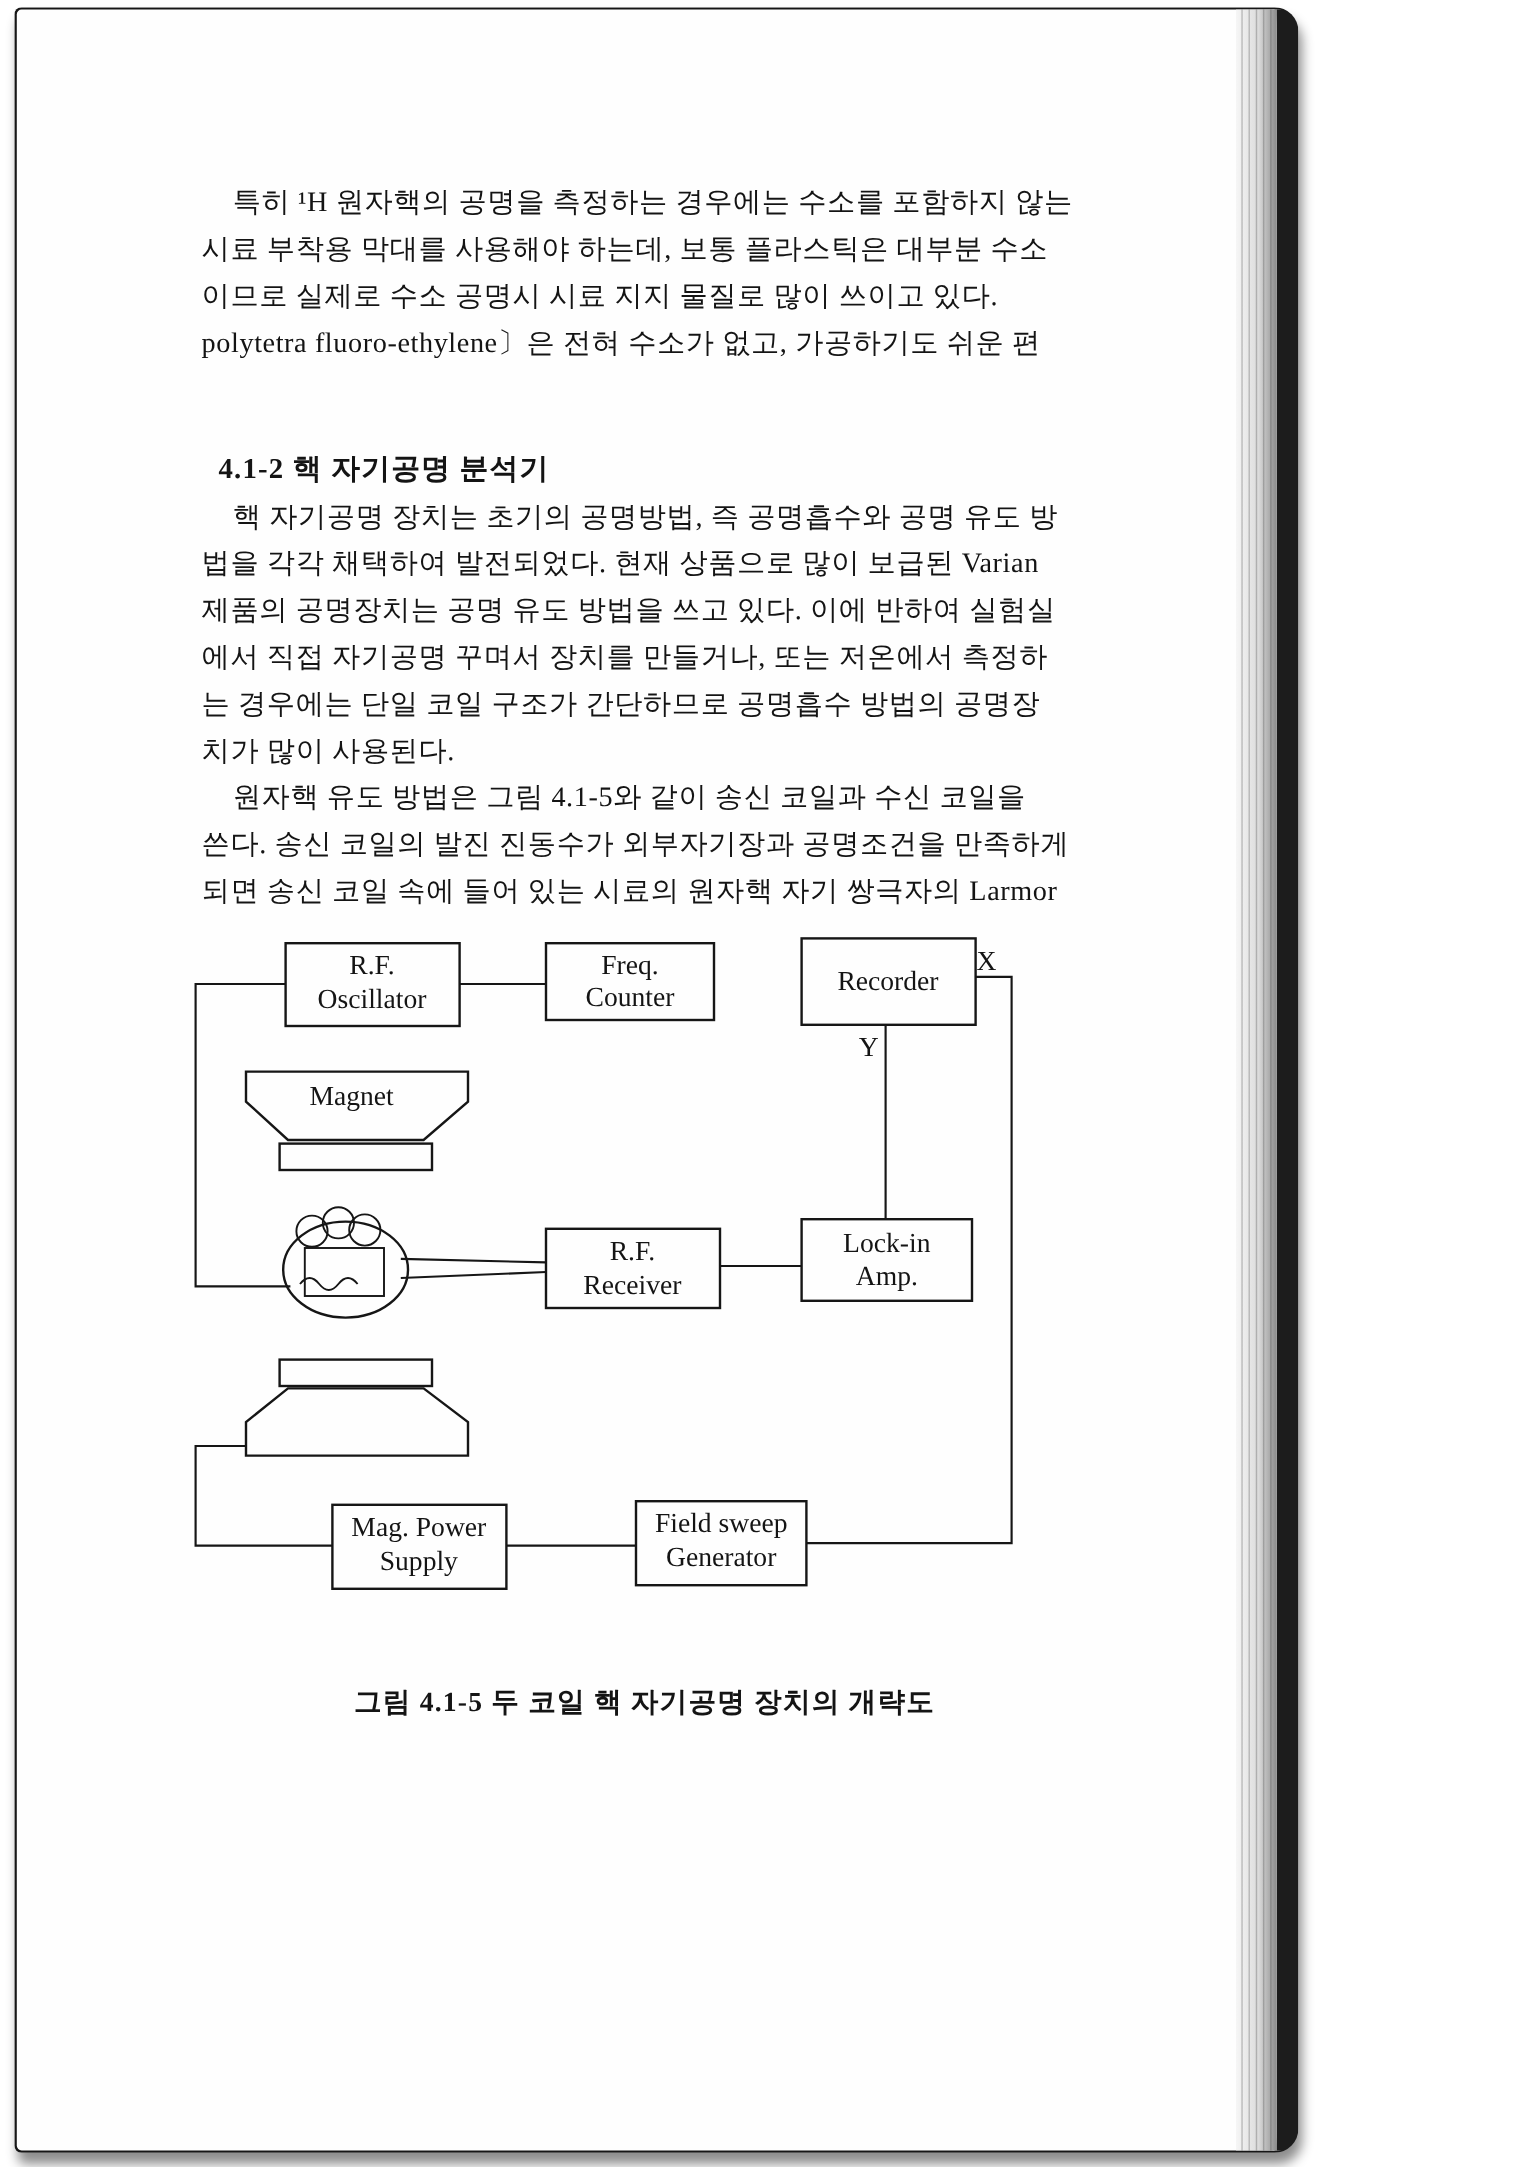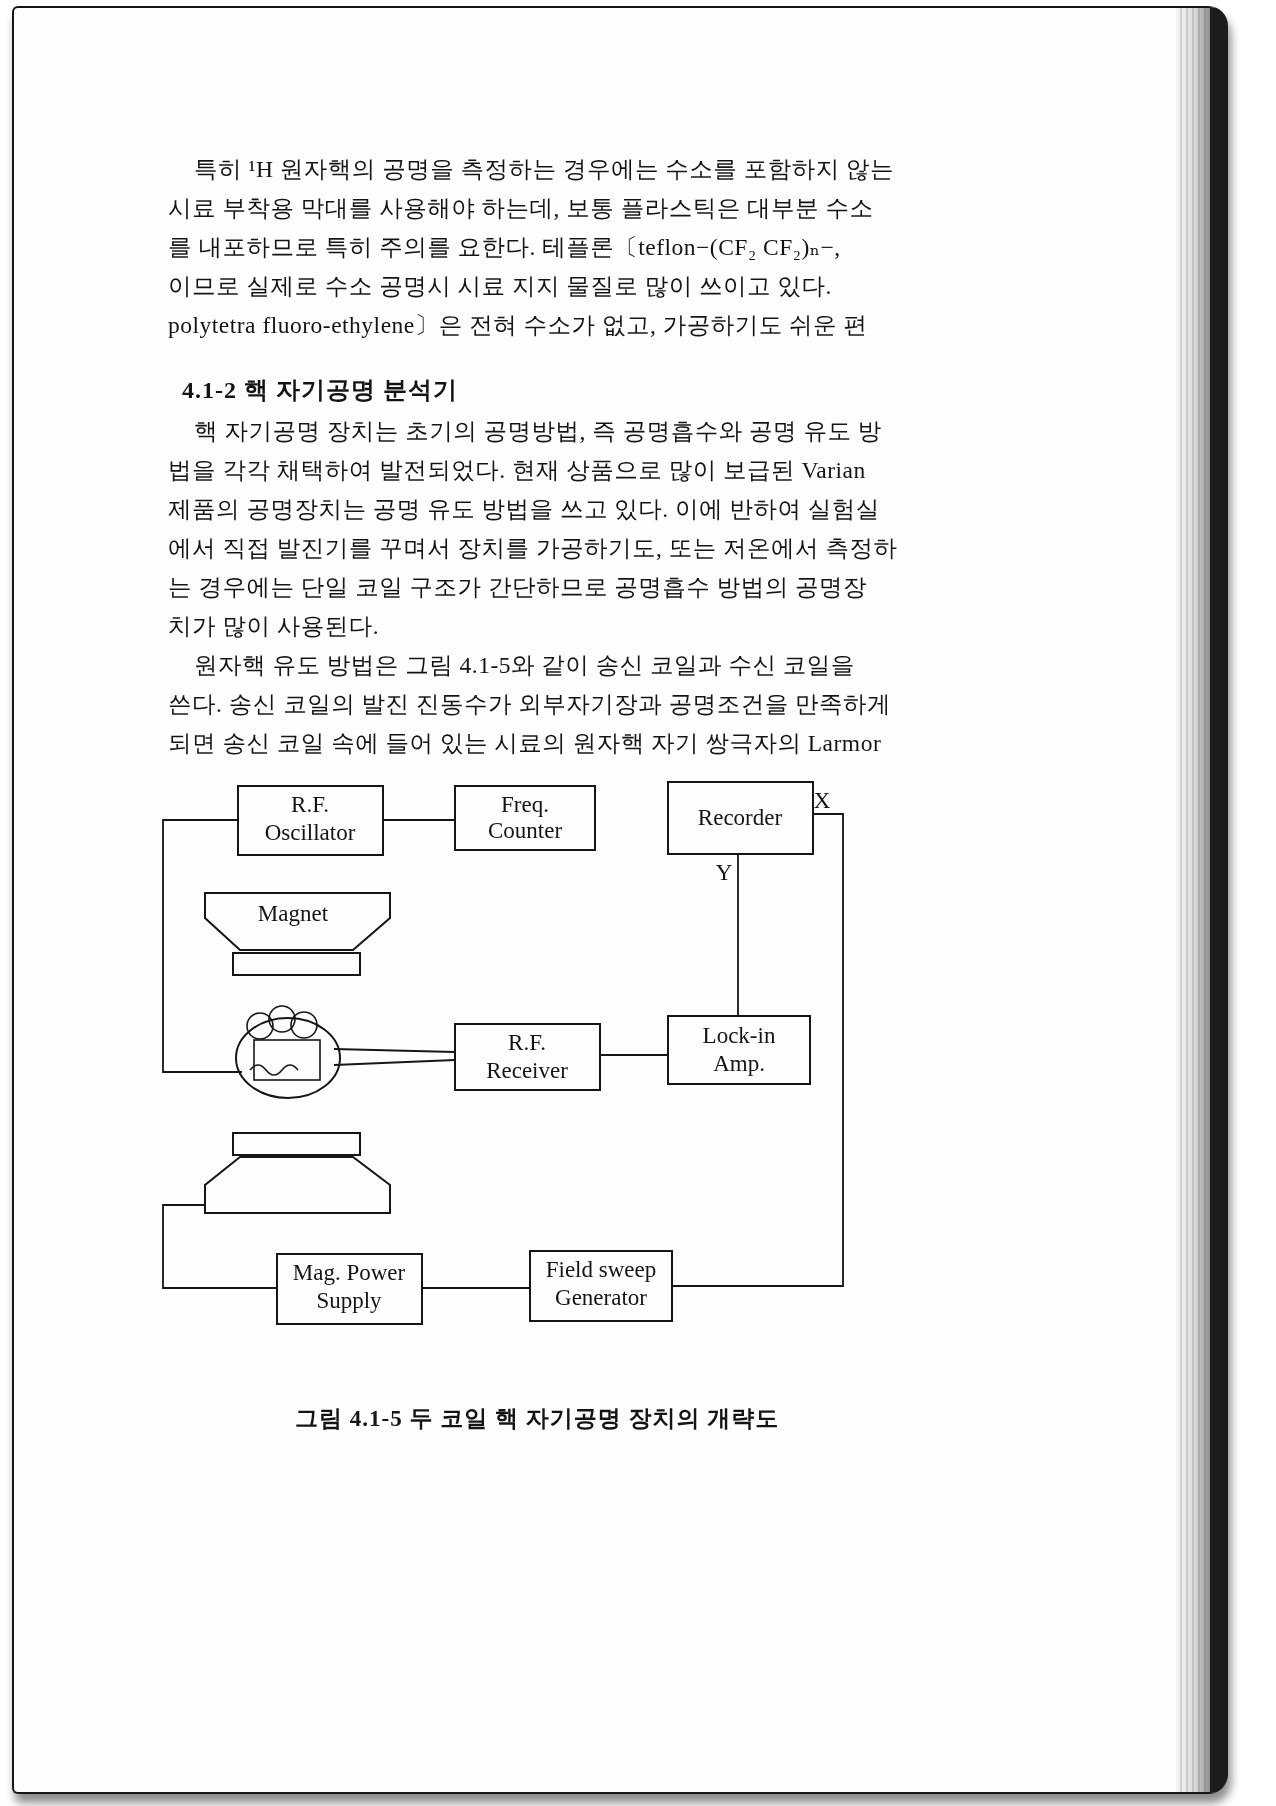--- a/index.html
+++ b/index.html
@@ -2,21 +2,21 @@
 <html><head>
 <meta charset="utf-8">
 <style>
   html,body{margin:0;padding:0;}
   body{
     width:1276px;height:1806px;position:relative;background:#ffffff;
     font-family:"Liberation Serif","DejaVu Serif",serif;color:#141414;
     overflow:hidden;
   }
   .book{
-    position:absolute;left:12px;top:6px;width:1216px;height:1788px;
+    position:absolute;left:12px;top:6px;width:1070px;height:1788px;
     box-sizing:border-box;background:#fefefe;
     border:2px solid #161616;border-right:18px solid #1c1c1c;
     border-radius:6px 20px 20px 6px;
     box-shadow:3px 9px 10px rgba(0,0,0,0.45);
   }
   .page-stack{
     position:absolute;top:0;right:0;width:34px;height:100%;
     background:
       linear-gradient(90deg, rgba(255,255,255,0) 0%, rgba(140,140,140,0.25) 55%, rgba(70,70,70,0.6) 100%),
       repeating-linear-gradient(90deg,#f6f6f6 0px,#f6f6f6 4px,#b5b5b5 5px,#ededed 6px);
@@ -53,32 +53,31 @@
   .footer .pagenum{font-style:italic;margin-left:22px;}
 </style>
 </head>
 <body>
 
 <div class="book">
 
   <div class="textblock" style="top:142px;">
     <div class="line indent">특히 ¹H 원자핵의 공명을 측정하는 경우에는 수소를 포함하지 않는</div>
     <div class="line">시료 부착용 막대를 사용해야 하는데, 보통 플라스틱은 대부분 수소</div>
-    <div class="line">를 내포하므로 특히 주의를 요한다.  테플론〔teflon−(CF₂ CF₂)ₙ−,</div>
     <div class="line">이므로 실제로 수소 공명시 시료 지지 물질로 많이 쓰이고 있다.</div>
     <div class="line">polytetra fluoro-ethylene〕은 전혀 수소가 없고, 가공하기도 쉬운 편</div>
   </div>
 
   <div class="heading">4.1-2  핵 자기공명 분석기</div>
 
   <div class="textblock" style="top:404px;">
     <div class="line indent">핵 자기공명 장치는 초기의 공명방법, 즉 공명흡수와 공명 유도 방</div>
     <div class="line">법을 각각 채택하여 발전되었다. 현재 상품으로 많이 보급된 Varian</div>
     <div class="line">제품의 공명장치는 공명 유도 방법을 쓰고 있다. 이에 반하여 실험실</div>
-    <div class="line">에서 직접 발진기를 꾸며서 장치를 가공하기도, 또는 저온에서 측정하</div>
+    <div class="line">에서 직접 자기공명 꾸며서 장치를 만들거나, 또는 저온에서 측정하</div>
     <div class="line">는 경우에는 단일 코일 구조가 간단하므로 공명흡수 방법의 공명장</div>
     <div class="line">치가 많이 사용된다.</div>
   </div>
 
   <div class="textblock" style="top:638px;">
     <div class="line indent">원자핵 유도 방법은 그림 4.1-5와 같이 송신 코일과 수신 코일을</div>
     <div class="line">쓴다. 송신 코일의 발진 진동수가 외부자기장과 공명조건을 만족하게</div>
     <div class="line">되면 송신 코일 속에 들어 있는 시료의 원자핵 자기 쌍극자의 Larmor</div>
   </div>
 

